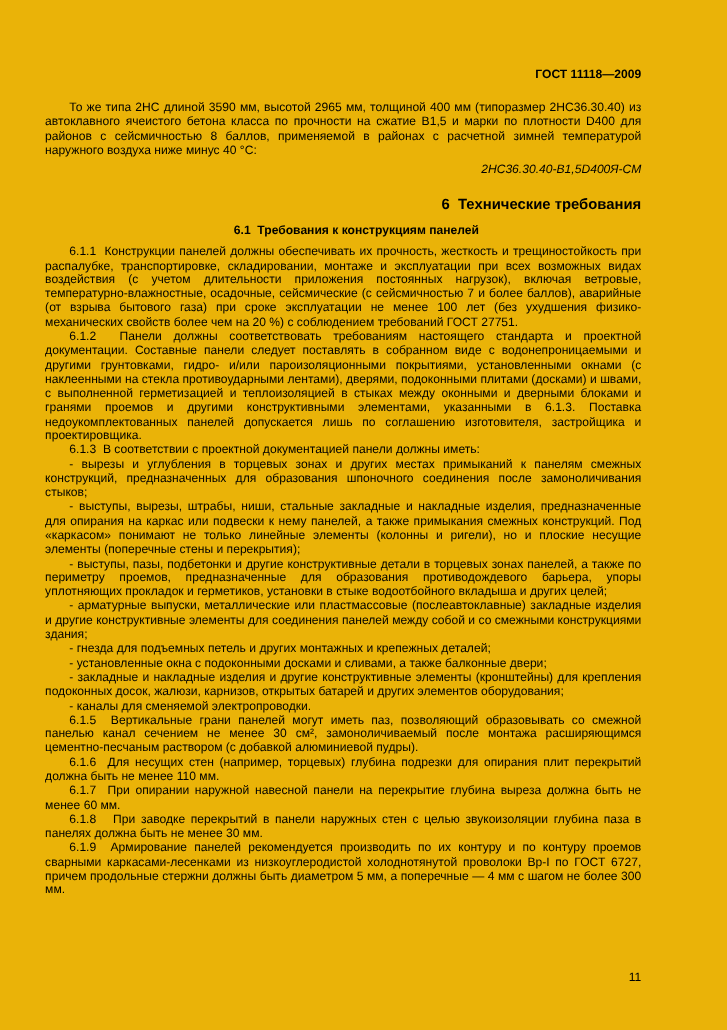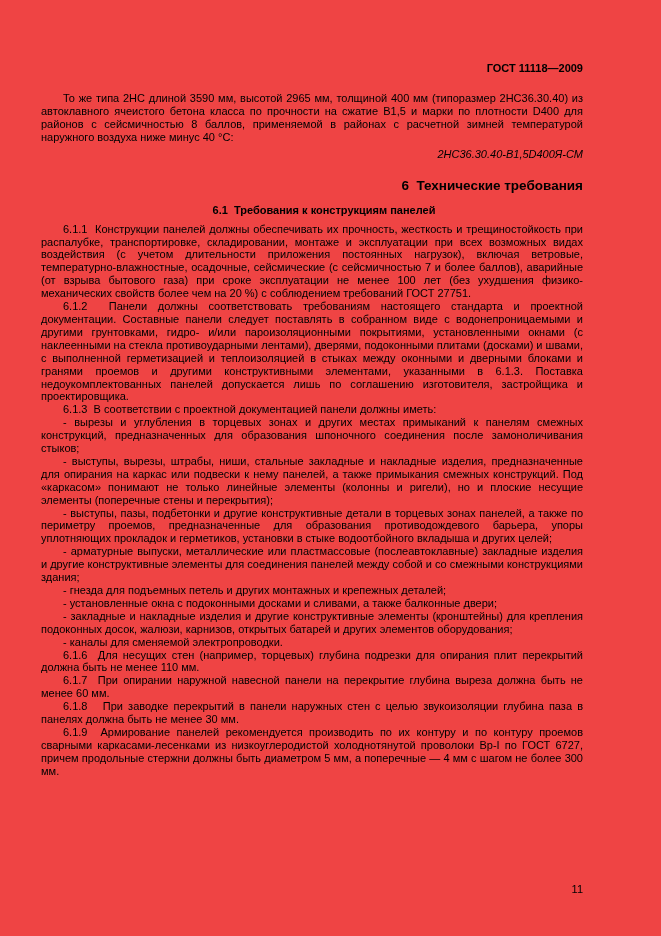--- a/index.html
+++ b/index.html
@@ -1,20 +1,20 @@
 <!DOCTYPE html>
 <html lang="ru"><head>
 <meta charset="utf-8">
 <style>
   html, body { margin: 0; padding: 0; background: #ffffff; }
   .page {
     position: relative;
     width: 661px;
     height: 936px;
-    background: #ef4444;
+    background: #eab308;
     color: #000000;
     font-family: "Liberation Sans", sans-serif;
     box-sizing: border-box;
     padding: 62px 78px 0 41px;
     overflow: hidden;
   }
   .header {
     text-align: right;
     font-weight: bold;
     font-size: 11px;
@@ -75,20 +75,21 @@
       <p class="para">6.1.2&nbsp; Панели должны соответствовать требованиям настоящего стандарта и проектной документации. Составные панели следует поставлять в собранном виде с водонепроницаемыми и другими грунтовками, гидро- и/или пароизоляционными покрытиями, установленными окнами (с наклеенными на стекла противоударными лентами), дверями, подоконными плитами (досками) и швами, с выполненной герметизацией и теплоизоляцией в стыках между оконными и дверными блоками и гранями проемов и другими конструктивными элементами, указанными в 6.1.3. Поставка недоукомплектованных панелей допускается лишь по соглашению изготовителя, застройщика и проектировщика.</p>
       <p class="para">6.1.3&nbsp; В соответствии с проектной документацией панели должны иметь:</p>
       <p class="para">- вырезы и углубления в торцевых зонах и других местах примыканий к панелям смежных конструкций, предназначенных для образования шпоночного соединения после замоноличивания стыков;</p>
       <p class="para">- выступы, вырезы, штрабы, ниши, стальные закладные и накладные изделия, предназначенные для опирания на каркас или подвески к нему панелей, а также примыкания смежных конструкций. Под «каркасом» понимают не только линейные элементы (колонны и ригели), но и плоские несущие элементы (поперечные стены и перекрытия);</p>
       <p class="para">- выступы, пазы, подбетонки и другие конструктивные детали в торцевых зонах панелей, а также по периметру проемов, предназначенные для образования противодождевого барьера, упоры уплотняющих прокладок и герметиков, установки в стыке водоотбойного вкладыша и других целей;</p>
       <p class="para">- арматурные выпуски, металлические или пластмассовые (послеавтоклавные) закладные изделия и другие конструктивные элементы для соединения панелей между собой и со смежными конструкциями здания;</p>
       <p class="para">- гнезда для подъемных петель и других монтажных и крепежных деталей;</p>
       <p class="para">- установленные окна с подоконными досками и сливами, а также балконные двери;</p>
       <p class="para">- закладные и накладные изделия и другие конструктивные элементы (кронштейны) для крепления подоконных досок, жалюзи, карнизов, открытых батарей и других элементов оборудования;</p>
       <p class="para">- каналы для сменяемой электропроводки.</p>
+      <p class="para">6.1.5&nbsp; Вертикальные грани панелей могут иметь паз, позволяющий образовывать со смежной панелью канал сечением не менее 30 см², замоноличиваемый после монтажа расширяющимся цементно-песчаным раствором (с добавкой алюминиевой пудры).</p>
       <p class="para">6.1.6&nbsp; Для несущих стен (например, торцевых) глубина подрезки для опирания плит перекрытий должна быть не менее 110 мм.</p>
       <p class="para">6.1.7&nbsp; При опирании наружной навесной панели на перекрытие глубина выреза должна быть не менее 60 мм.</p>
       <p class="para">6.1.8&nbsp;&nbsp; При заводке перекрытий в панели наружных стен с целью звукоизоляции глубина паза в панелях должна быть не менее 30 мм.</p>
       <p class="para">6.1.9&nbsp; Армирование панелей рекомендуется производить по их контуру и по контуру проемов сварными каркасами-лесенками из низкоуглеродистой холоднотянутой проволоки Вр-I по ГОСТ 6727, причем продольные стержни должны быть диаметром 5 мм, а поперечные — 4 мм с шагом не более 300 мм.</p>
     </div>
 
   <div class="page-number">11</div>
 </div>
 
 </body></html>

